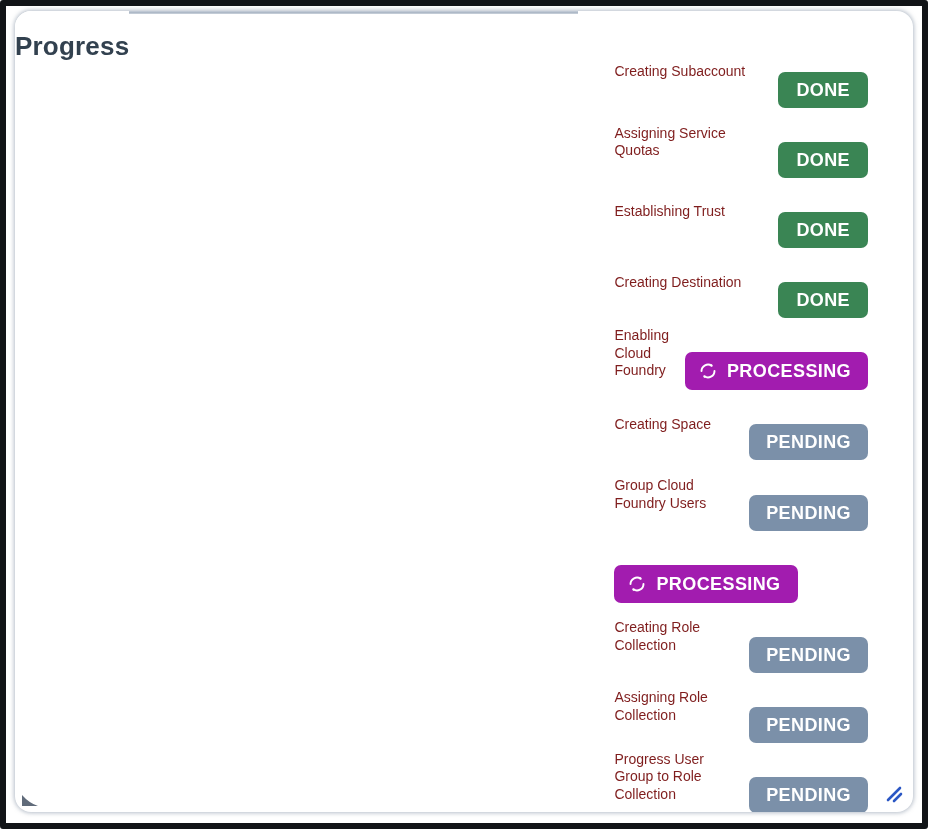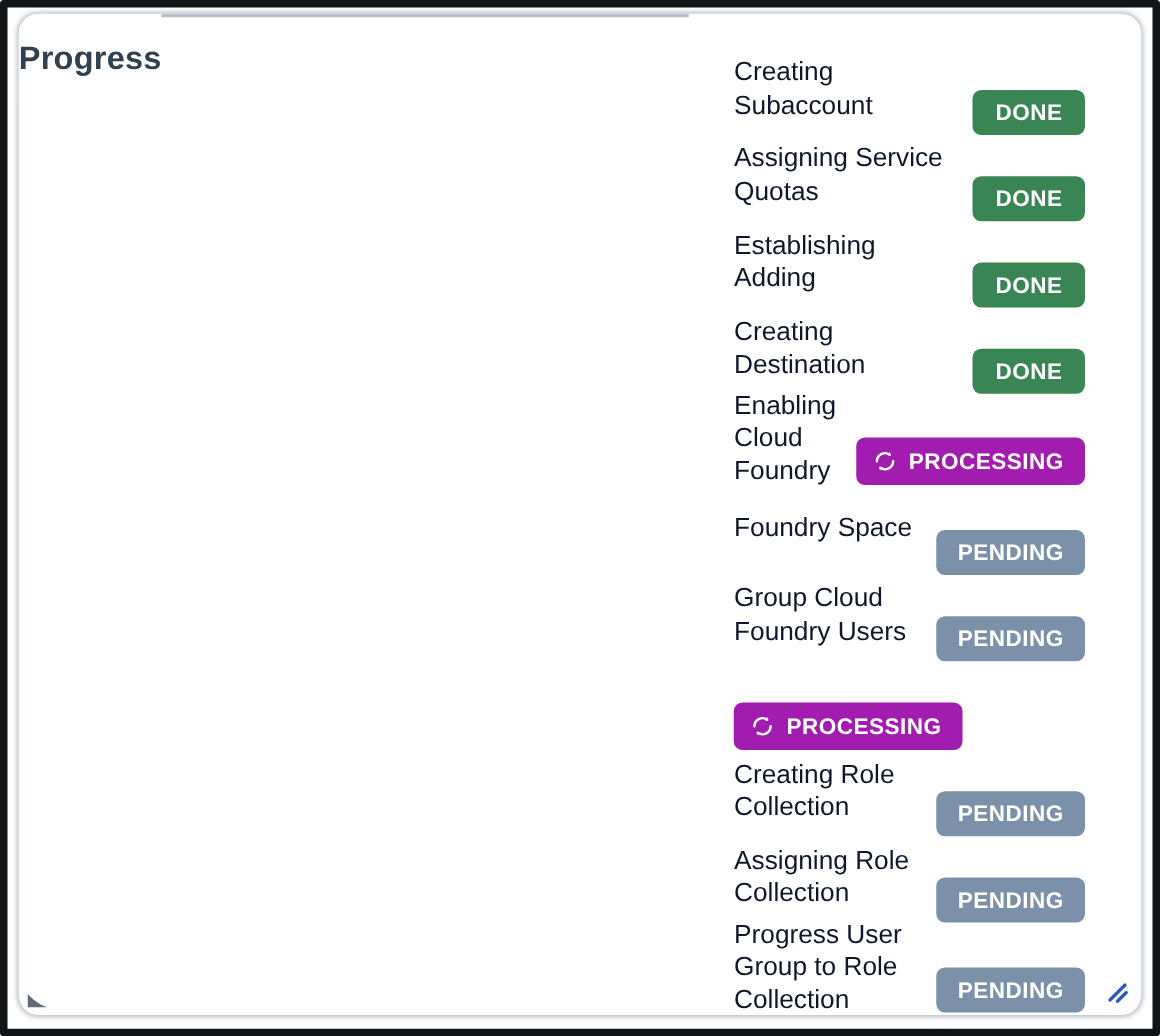--- a/index.html
+++ b/index.html
@@ -77,22 +77,22 @@
 
   .task-row {
     display: flex;
     align-items: center;
     justify-content: space-between;
     min-height: 58px;
     gap: 16px;
   }
 
   .task-label {
-    font-size: 21px;
-    color: #0f172a;
+    font-size: 14px;
+    color: #7f1d1d;
     line-height: 1.25;
     max-width: 520px;
     text-align: left;
   }
 
   
   .status-badge {
     display: inline-flex;
     align-items: center;
     justify-content: center;
@@ -171,21 +171,21 @@
             <span>DONE</span>
           </div>
         </div>
         <div class="task-row">
           <div class="task-label">Assigning Service Quotas</div>
           <div class="status-badge done">
             <span>DONE</span>
           </div>
         </div>
         <div class="task-row">
-          <div class="task-label">Establishing Adding</div>
+          <div class="task-label">Establishing Trust</div>
           <div class="status-badge done">
             <span>DONE</span>
           </div>
         </div>
         <div class="task-row">
           <div class="task-label">Creating Destination</div>
           <div class="status-badge done">
             <span>DONE</span>
           </div>
         </div>
@@ -197,21 +197,21 @@
                 <path d="M4.2 12a7.8 7.8 0 0 1 12.3-6.3" fill="none" stroke="#ffffff" stroke-width="2.3" stroke-linecap="round"></path>
                 <path d="M16.9 3.2 L17.1 6.6 L13.7 6.1 Z" fill="#ffffff"></path>
                 <path d="M19.8 12a7.8 7.8 0 0 1-12.3 6.3" fill="none" stroke="#ffffff" stroke-width="2.3" stroke-linecap="round"></path>
                 <path d="M7.1 20.8 L6.9 17.4 L10.3 17.9 Z" fill="#ffffff"></path>
               </svg>
             </span>
             <span>PROCESSING</span>
           </div>
         </div>
         <div class="task-row">
-          <div class="task-label">Foundry Space</div>
+          <div class="task-label">Creating Space</div>
           <div class="status-badge pending">
             <span>PENDING</span>
           </div>
         </div>
         <div class="task-row">
           <div class="task-label">Group Cloud Foundry Users</div>
           <div class="status-badge pending">
             <span>PENDING</span>
           </div>
         </div>

